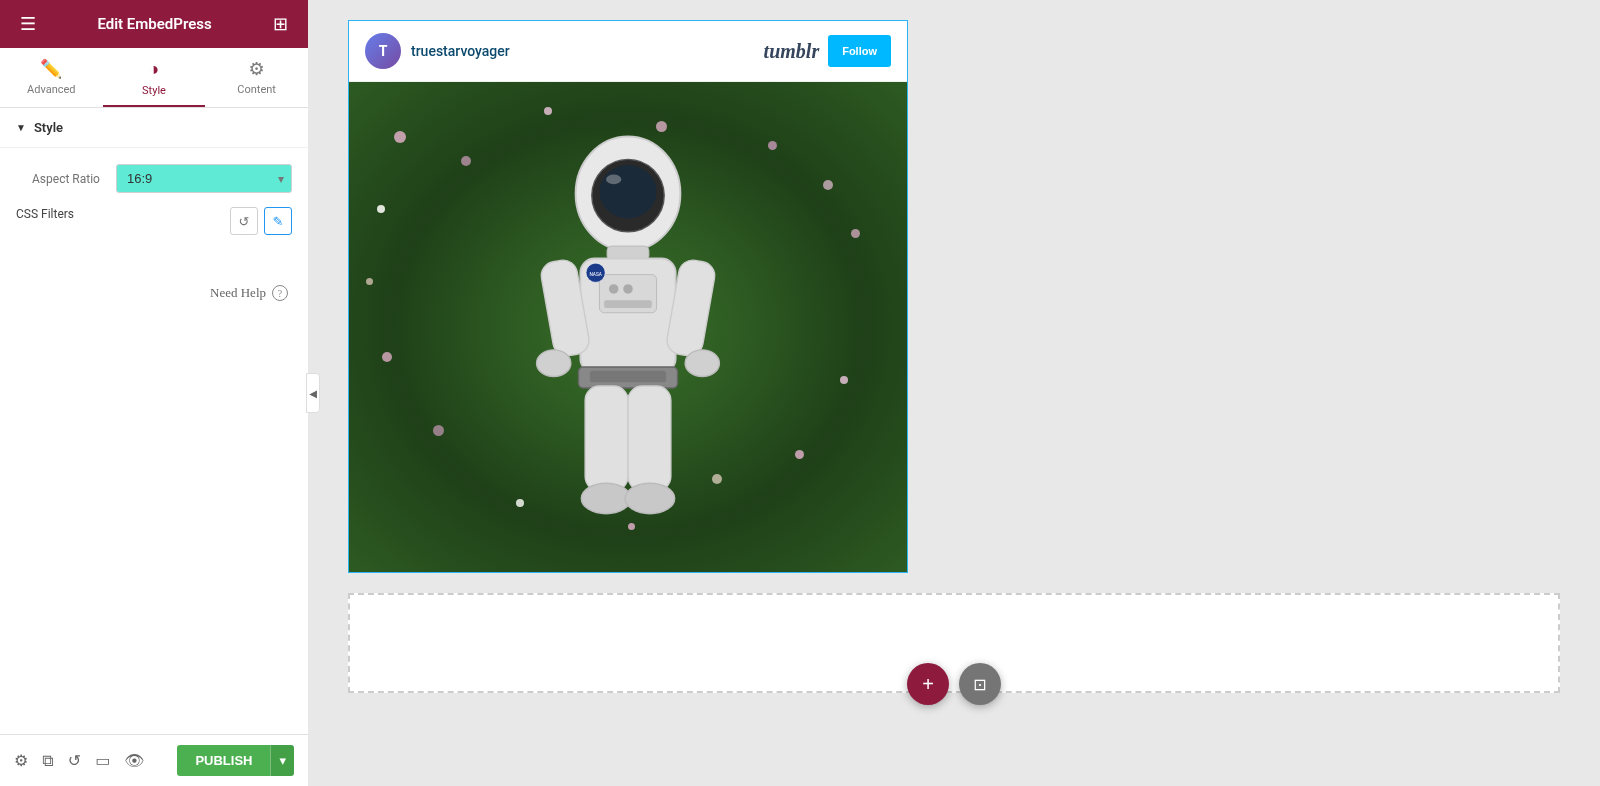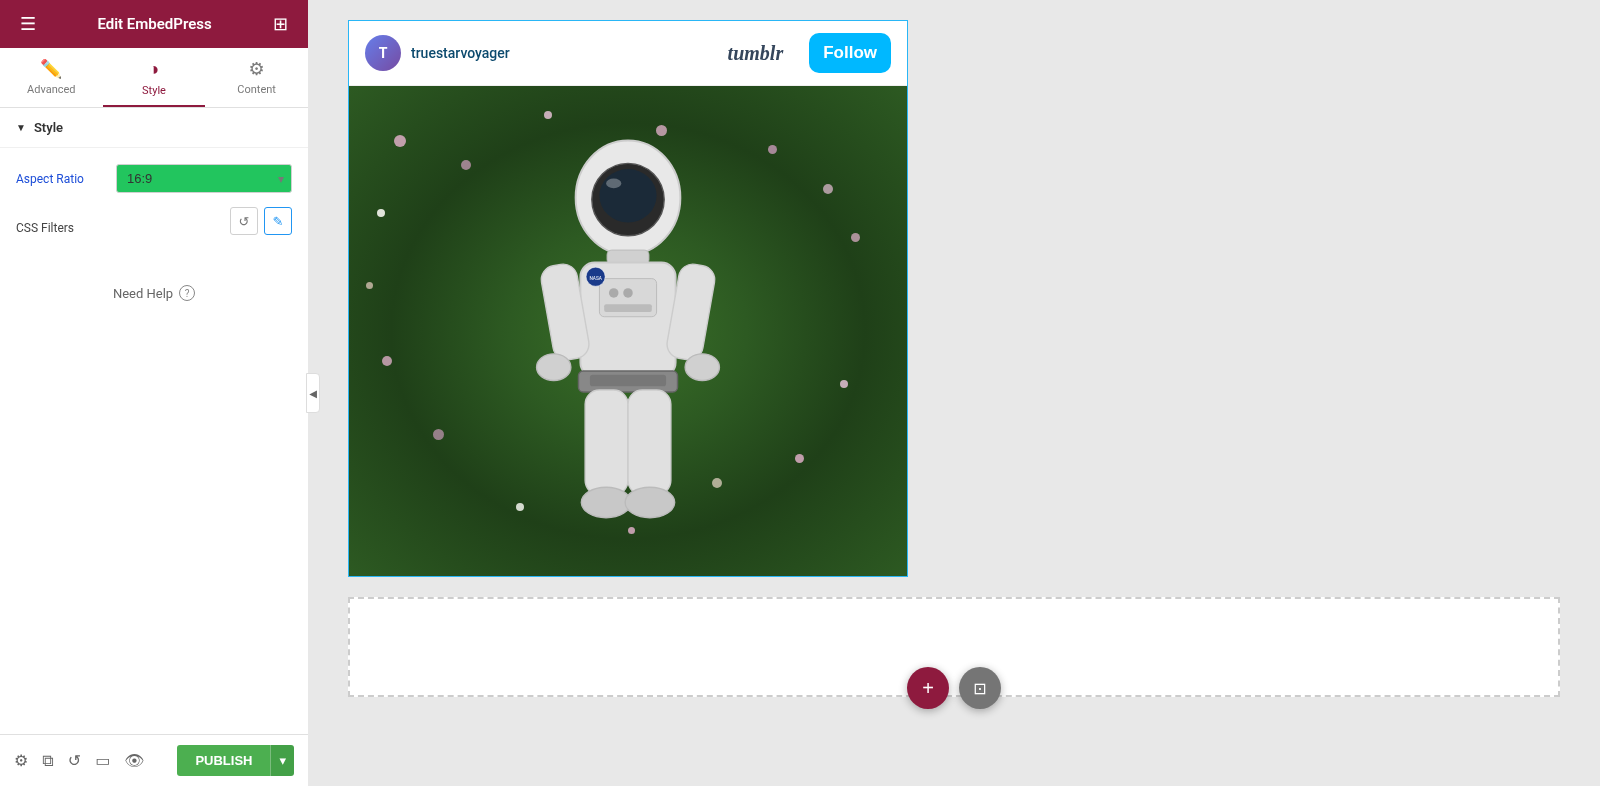--- a/index.html
+++ b/index.html
@@ -104,58 +104,59 @@
     }
 
     .field-row {
       display: flex;
       align-items: center;
       margin-bottom: 14px;
     }
 
     .field-label {
       font-size: 12px;
-      color: #1d4ed8;
+      color: #737373;
       width: 100px;
       flex-shrink: 0;
+      text-align: center;
     }
 
     .field-control {
       flex: 1;
     }
 
     .select-wrapper {
       position: relative;
       display: flex;
       align-items: center;
     }
 
     .select-input {
       width: 100%;
       padding: 6px 28px 6px 10px;
       border: 1px solid #d0d0d0;
       border-radius: 3px;
       font-size: 13px;
       color: #333;
-      background: #22c55e;
+      background: #5eead4;
       appearance: none;
       cursor: pointer;
     }
 
     .select-arrow {
       position: absolute;
       right: 8px;
       color: #777;
       pointer-events: none;
       font-size: 12px;
     }
 
     .css-filters-row {
       display: flex;
-      align-items: flex-end;
+      align-items: flex-start;
       margin-bottom: 14px;
     }
 
     .css-filters-label {
       font-size: 12px;
       color: #444;
       flex: 1;
     }
 
     .css-filter-icons {
@@ -179,26 +180,27 @@
 
     .icon-btn-small.blue-outline {
       border-color: #2196f3;
       color: #2196f3;
     }
 
     
     .need-help {
       display: flex;
       align-items: center;
-      justify-content: center;
+      justify-content: flex-end;
       gap: 6px;
       padding: 20px;
       font-size: 13px;
       color: #666;
       cursor: pointer;
+      font-family: Liberation Serif, serif;
     }
 
     .help-icon {
       width: 16px;
       height: 16px;
       border-radius: 50%;
       border: 1.5px solid #888;
       display: flex;
       align-items: center;
       justify-content: center;
@@ -319,39 +321,39 @@
 
     .tumblr-username {
       font-size: 14px;
       font-weight: 500;
       color: #0c4a6e;
     }
 
     .tumblr-right {
       display: flex;
       align-items: center;
-      gap: 26px;
+      gap: 9px;
     }
 
     .tumblr-brand {
       font-size: 18px;
       color: #35465c;
       font-weight: bold;
       font-style: italic;
     }
 
     .follow-btn {
       background: #00b8ff;
       color: #fff;
       border: none;
       padding: 10px 14px;
-      font-size: 17px;
+      font-size: 11px;
       font-weight: 600;
       cursor: pointer;
-      border-radius: 10px;
+      border-radius: 3px;
     }
 
     
     .astronaut-image {
       width: 100%;
       height: 490px;
       background: linear-gradient(160deg, #2d5a27 0%, #1a3d16 20%, #3a6b2a 40%, #4a7c35 60%, #2d5a27 80%, #1a3d16 100%);
       position: relative;
       overflow: hidden;
       display: flex;

